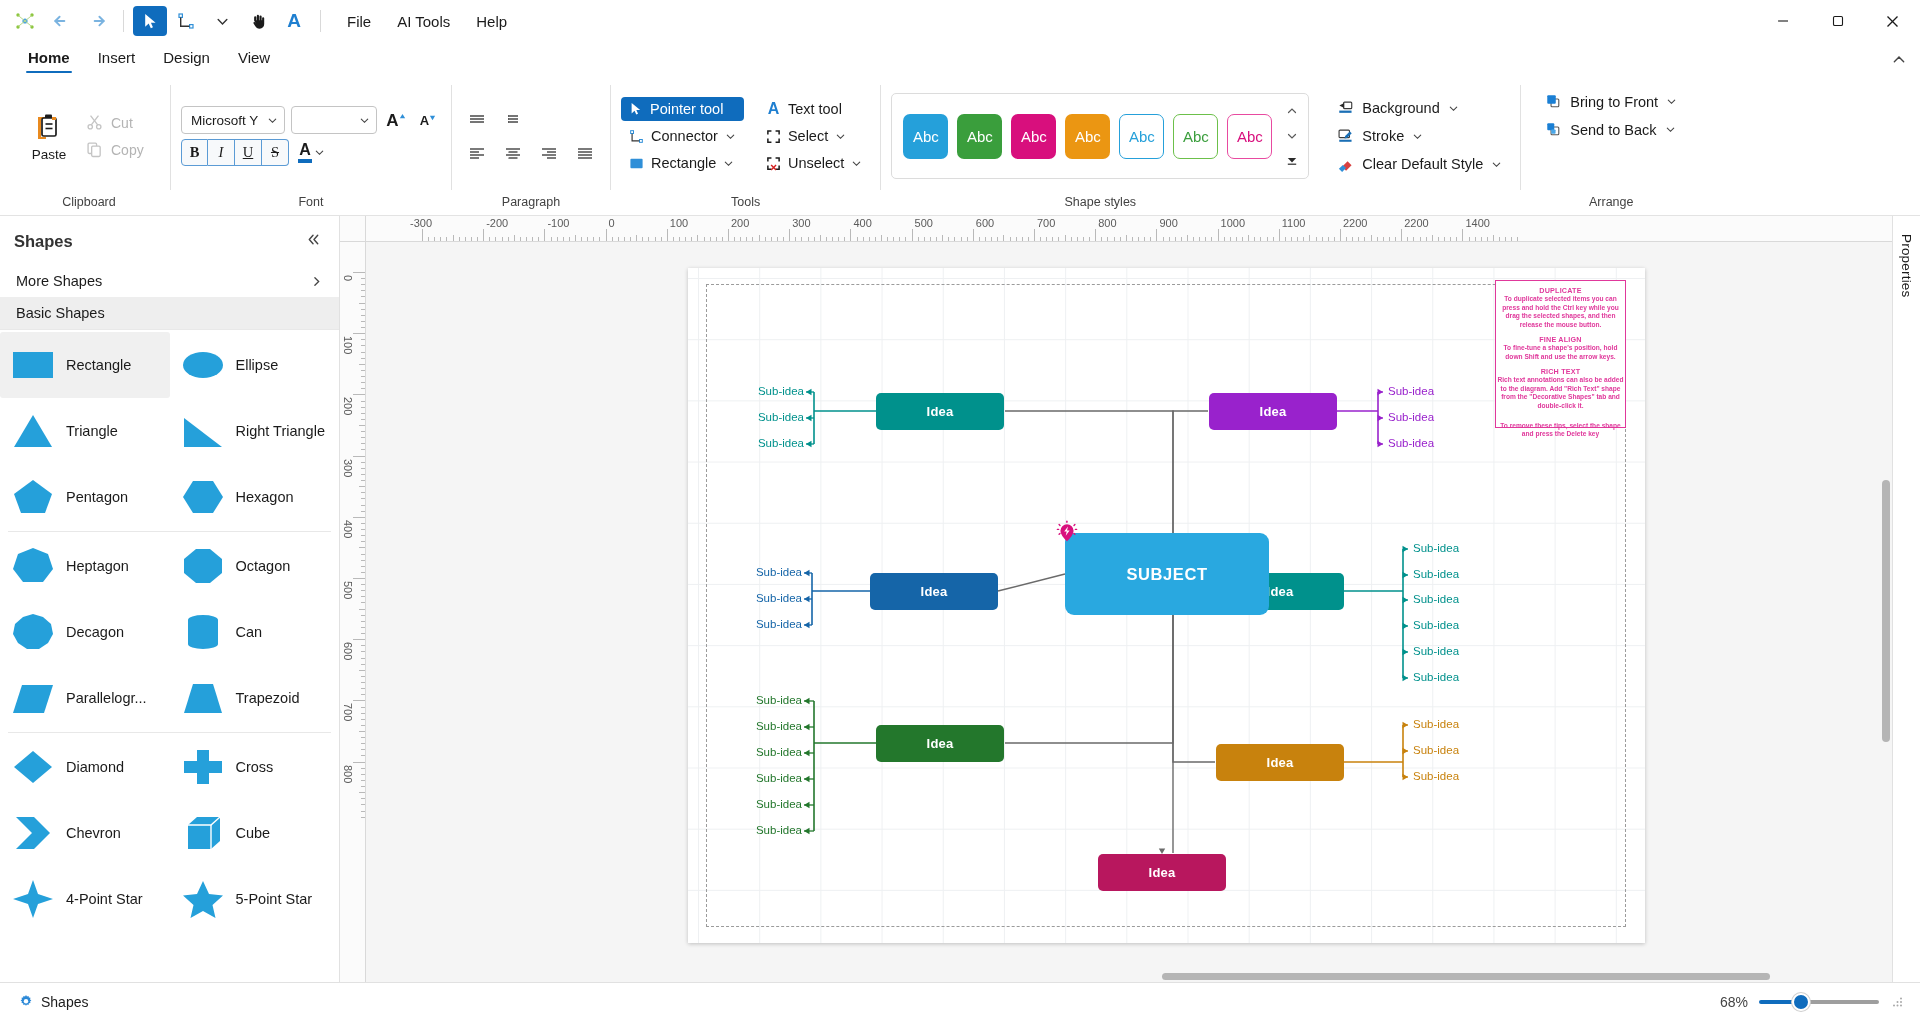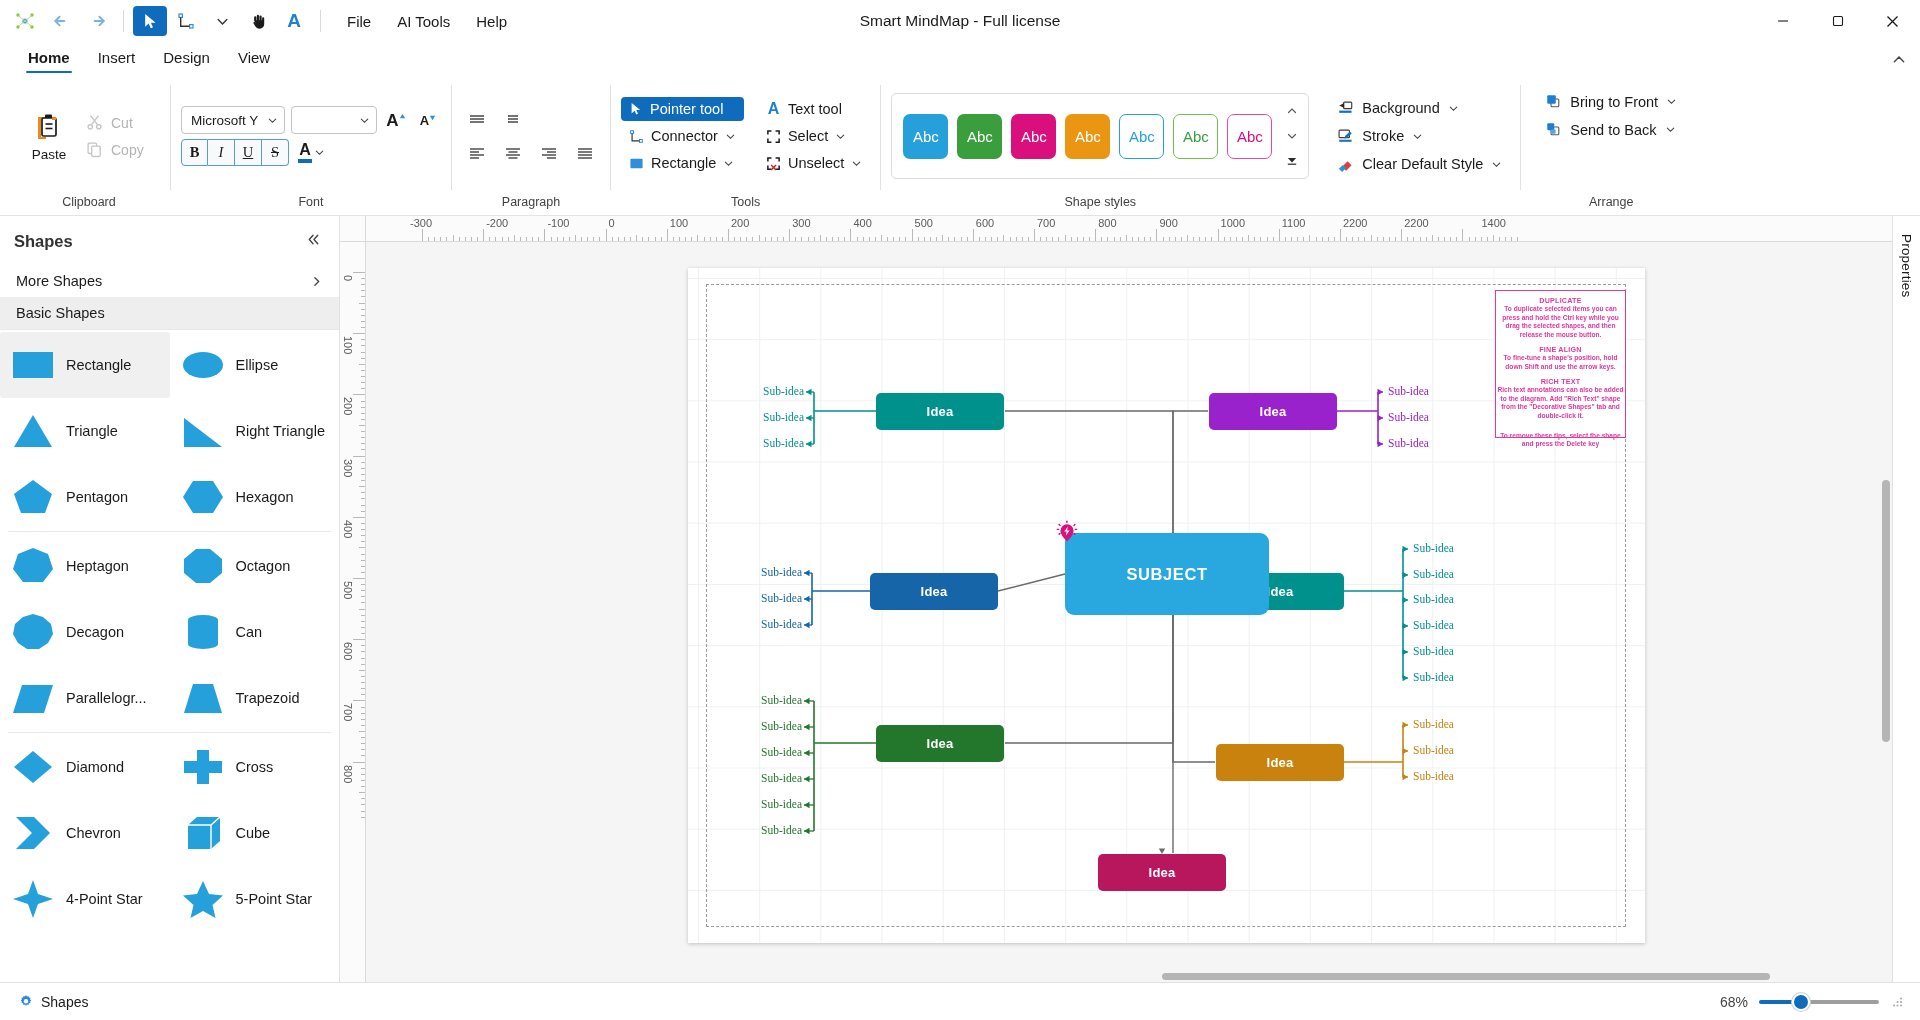--- a/index.html
+++ b/index.html
@@ -231,26 +231,26 @@
     border: 1.4px dashed #9b9b9b;
   }
   
   .node {
     position: absolute; border-radius: 5px; display: flex; align-items: center;
     justify-content: center; color: #fff; font-weight: bold; font-size: 13px;
     letter-spacing: .2px;
   }
   .node.subject { font-size: 16.5px; border-radius: 9px; letter-spacing: .6px; }
   .sublabel {
-    position: absolute; font-size: 11.5px; white-space: nowrap; font-family: Liberation Serif, serif;
+    position: absolute; font-size: 11.5px; white-space: nowrap; font-family: Liberation Sans, sans-serif;
   }
   .tips {
     position: absolute; border: 1.5px solid #e0389b; color: #e0389b;
     font-size: 6.6px; line-height: 1.28; text-align: center; padding: 5px 0;
-    font-weight: bold; background: #fff; margin-top: 10px;
+    font-weight: bold; background: #fff;
   }
   .tips .h { font-size: 7.2px; letter-spacing: .2px; }
   .tips .sp { height: 6px; }
 
   
   .vscroll {
     position: absolute; right: 1px; top: 26px; bottom: 14px; width: 11px; background: transparent;
   }
   .vthumb { position: absolute; left: 2px; width: 8px; background: #b5b5b5; border-radius: 4px; }
   .hscroll {
@@ -347,21 +347,20 @@
       <div class="tb-btn">
         <span style="font-size:19px;font-weight:bold;color:#1f7fd0;font-family:'Liberation Sans',sans-serif;">A</span>
       </div>
       <div class="tb-sep"></div>
       <div class="tb-menu">
         <div class="tb-menu-item">File</div>
         <div class="tb-menu-item">AI Tools</div>
         <div class="tb-menu-item">Help</div>
       </div>
     </div>
-    <div class="tb-title">Smart MindMap - Full license</div>
     <div class="tb-right">
       <div class="win-btn">
         <svg width="12" height="12" viewBox="0 0 12 12" stroke="#1b1b1b" stroke-width="1.1">
             <line x1="1" y1="6" x2="11" y2="6"></line>
           </svg>
       </div>
       <div class="win-btn">
         <svg width="12" height="12" viewBox="0 0 12 12" fill="none" stroke="#1b1b1b" stroke-width="1.1">
             <rect x="1.5" y="1.5" width="9" height="9" rx="1.3"></rect>
           </svg>
@@ -1076,21 +1075,21 @@
             <div class="rtick" style="left: 1041.32px; height: 4px;"></div>
             <div class="rtick" style="left: 1047.44px; height: 4px;"></div>
             <div class="rtick" style="left: 1053.56px; height: 4px;"></div>
             <div class="rtick" style="left: 1059.68px; height: 4px;"></div>
             <div class="rtick" style="left: 1065.8px; height: 6px;"></div>
             <div class="rtick" style="left: 1071.92px; height: 4px;"></div>
             <div class="rtick" style="left: 1078.04px; height: 4px;"></div>
             <div class="rtick" style="left: 1084.16px; height: 4px;"></div>
             <div class="rtick" style="left: 1090.28px; height: 4px;"></div>
             <div class="rtick" style="left: 1096.4px; height: 12px;"></div>
-            <div class="rlabel" style="left: 1099.4px; margin-left: 16px;">1400</div>
+            <div class="rlabel" style="left: 1099.4px;">1400</div>
             <div class="rtick" style="left: 1102.52px; height: 4px;"></div>
             <div class="rtick" style="left: 1108.64px; height: 4px;"></div>
             <div class="rtick" style="left: 1114.76px; height: 4px;"></div>
             <div class="rtick" style="left: 1120.88px; height: 4px;"></div>
             <div class="rtick" style="left: 1127px; height: 6px;"></div>
             <div class="rtick" style="left: 1133.12px; height: 4px;"></div>
             <div class="rtick" style="left: 1139.24px; height: 4px;"></div>
             <div class="rtick" style="left: 1145.36px; height: 4px;"></div>
             <div class="rtick" style="left: 1151.48px; height: 4px;"></div>
           </div>

